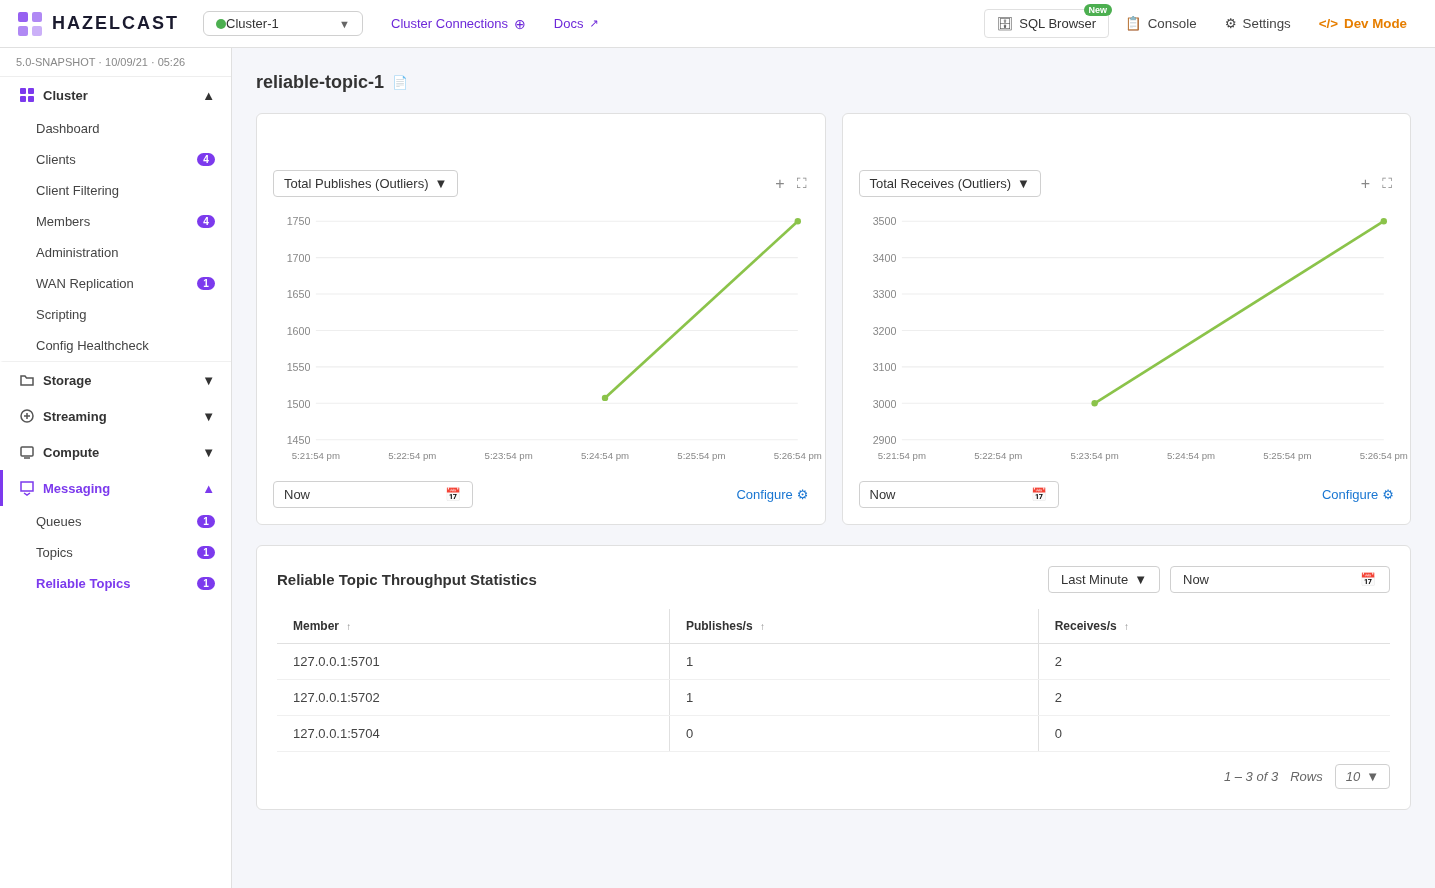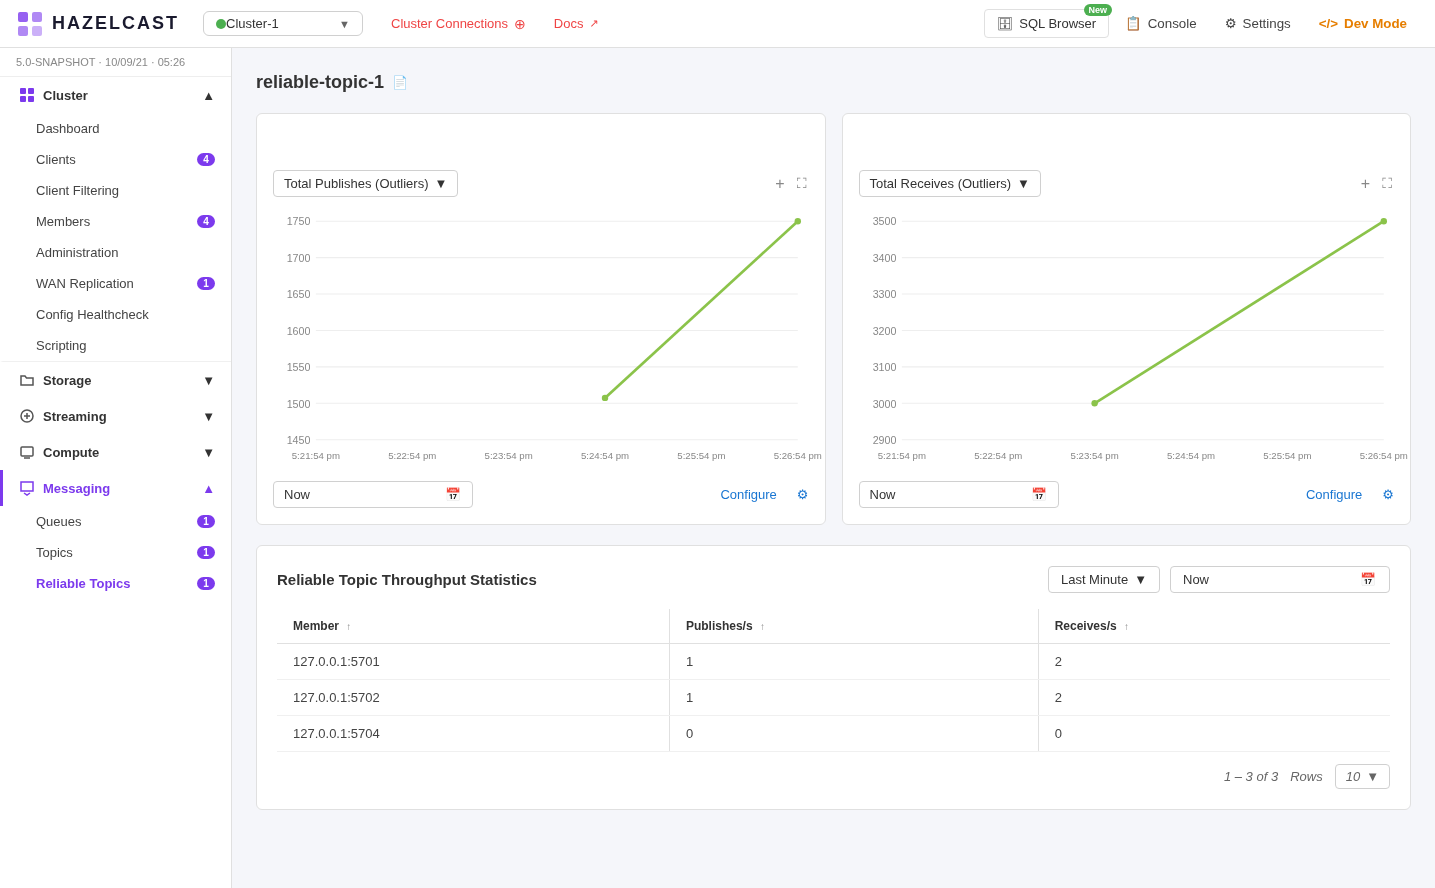--- a/index.html
+++ b/index.html
@@ -16,21 +16,21 @@
     .cluster-selector {
       display: flex; align-items: center; border: 1px solid #d0d0d0; border-radius: 6px;
       padding: 4px 12px; cursor: pointer; background: #fff; min-width: 160px;
     }
     .cluster-dot { width: 10px; height: 10px; background: #4caf50; border-radius: 50%; }
     .cluster-name { font-size: 13px; font-weight: 500; flex: 1; }
     .chevron-down { color: #666; font-size: 11px; }
     .nav-links { display: flex; align-items: center; gap: 4px; flex: 1; }
     .nav-link {
       display: flex; align-items: center; gap: 6px; padding: 6px 12px;
-      color: #ef4444; text-decoration: none; border-radius: 4px; cursor: pointer; font-size: 13px;
+      color: #6d28d9; text-decoration: none; border-radius: 4px; cursor: pointer; font-size: 13px;
     }
     .nav-right { display: flex; align-items: center; gap: 4px; margin-left: auto; }
     .sql-browser-btn {
       display: flex; align-items: center; gap: 6px; padding: 6px 12px;
       border: 1px solid #e0e0e0; border-radius: 4px; cursor: pointer; background: #fff; position: relative;
     }
     .new-badge {
       background: #4caf50; color: #fff; font-size: 9px; font-weight: 700;
       padding: 1px 5px; border-radius: 8px; position: absolute; top: -6px; right: -4px;
     }
@@ -83,21 +83,21 @@
       border-radius: 4px; padding: 5px 10px; cursor: pointer; font-size: 13px; background: #fff;
     }
     .chart-actions { display: flex; gap: 8px; align-items: center; color: #666; }
     .chart-action-btn { cursor: pointer; color: #888; padding: 2px; }
     .chart-area { width: 100%; height: 260px; position: relative; }
     .chart-footer { display: flex; align-items: center; justify-content: space-between; margin-top: 12px; }
     .time-input {
       display: flex; align-items: center; gap: 6px; border: 1px solid #d0d0d0;
       border-radius: 4px; padding: 5px 10px; font-size: 13px; background: #fff; width: 200px;
     }
-    .configure-btn { color: #1976d2; cursor: pointer; display: flex; align-items: center; gap: 20px; font-size: 13px; }
+    .configure-btn { color: #1976d2; cursor: pointer; display: flex; align-items: center; gap: 4px; font-size: 13px; }
 
     
     .stats-card { background: #fff; border: 1px solid #e0e0e0; border-radius: 6px; padding: 20px; }
     .stats-header { display: flex; align-items: center; justify-content: space-between; margin-bottom: 16px; }
     .stats-title { font-size: 15px; font-weight: 600; }
     .stats-controls { display: flex; gap: 10px; }
     .stats-select {
       display: flex; align-items: center; gap: 6px; border: 1px solid #d0d0d0;
       border-radius: 4px; padding: 5px 12px; font-size: 13px; cursor: pointer; background: #fff;
     }
@@ -207,24 +207,24 @@
         <span class="sidebar-badge">4</span>
       </div>
       <div class="sidebar-item">
         <span>Administration</span>
       </div>
       <div class="sidebar-item">
         <span>WAN Replication</span>
         <span class="sidebar-badge">1</span>
       </div>
       <div class="sidebar-item">
+        <span>Scripting</span>
+      </div>
+      <div class="sidebar-item">
         <span>Config Healthcheck</span>
-      </div>
-      <div class="sidebar-item">
-        <span>Scripting</span>
       </div>
     </div>
 
     <div class="sidebar-section">
       <div class="sidebar-section-header" style="border-top:1px solid #f0f0f0;">
         <div class="section-left">
           <svg width="16" height="16" viewBox="0 0 16 16" fill="none" stroke="#555" stroke-width="1.5">
             <path d="M2 4h4l1.5 2H14v7H2z"></path>
           </svg>
           <span>Storage</span>

